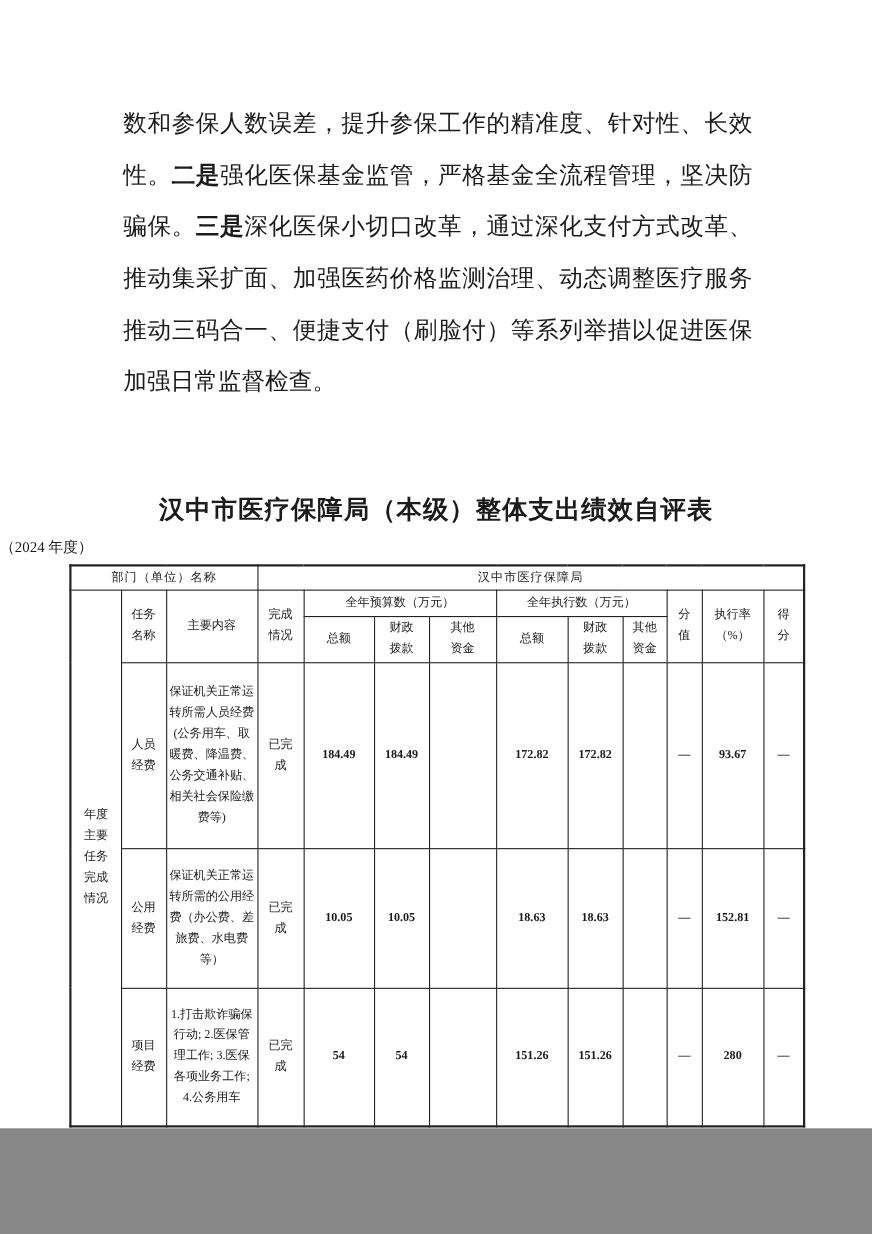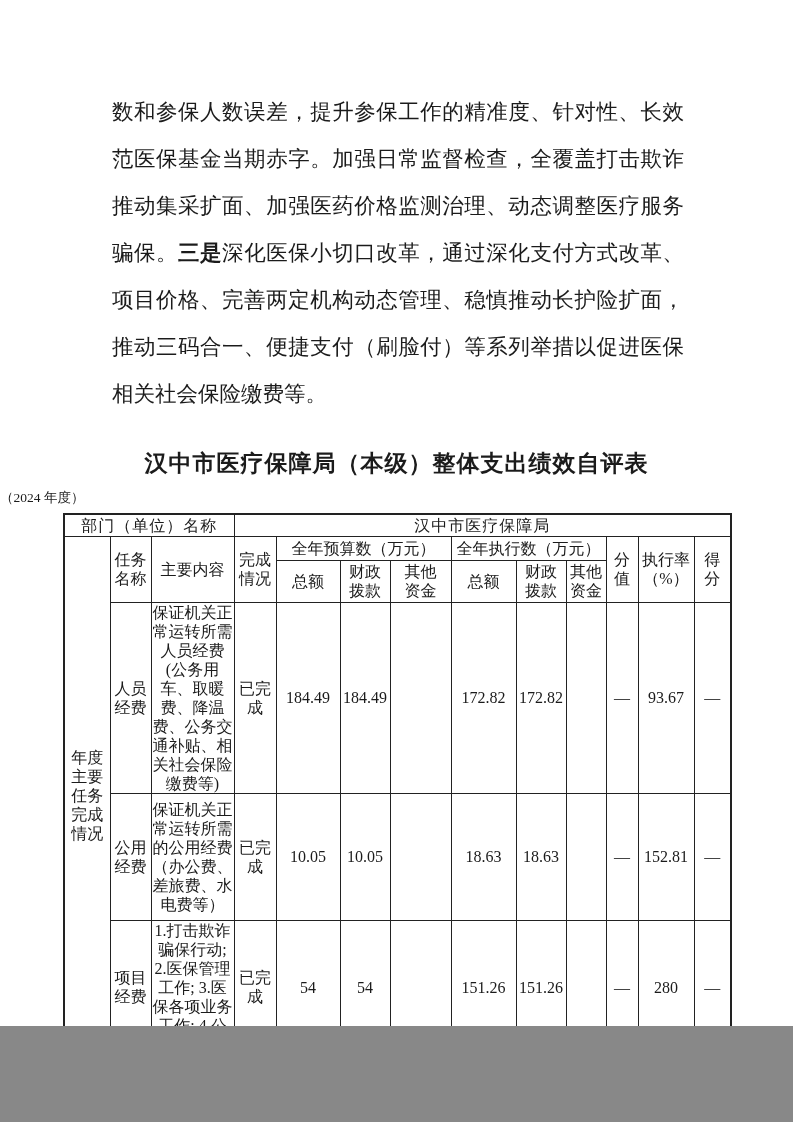--- a/index.html
+++ b/index.html
@@ -55,51 +55,50 @@
     left: 63px; top: 513px;
     width: 667px;
     border-collapse: collapse;
     table-layout: fixed;
     border: 2px solid #222;
   }
   table.perf td {
     border: 1px solid #222;
     text-align: center;
     vertical-align: middle;
-    font-size: 16px;
+    font-size: 11px;
     line-height: 19px;
     padding: 0 1px;
     overflow: hidden;
   }
   tr.r-dept { height: 22px; }
   tr.r-h1   { height: 24px; }
   tr.r-h2   { height: 42px; }
   tr.r-d1   { height: 169px; }
   tr.r-d2   { height: 127px; }
   tr.r-d3   { height: 126px; }
   .pre { white-space: pre-line; }
   .dept-cell { font-size: 12.5px; letter-spacing: 1px; }
   .group-label { line-height: 25px; font-size: 12.5px; }
   .content-cell { line-height: 21px; font-size: 12px; padding: 0 3px; }
   .task-cell, .status-cell { line-height: 21px; }
-  .num { font-size: 12.5px; }
+  .num { font-size: 12.5px; font-weight: bold; }
 </style>
 </head>
 <body>
 
 <div class="page">
 
   <div class="body-text">
     <div class="bt-line"><span>数和参保人数误差，提升参保工作的精准度、针对性、长效</span></div>
-    <div class="bt-line"><span>范医保基金当期赤字。加强日常监督检查，全覆盖打击欺诈</span></div>
+    <div class="bt-line"><span>性。</span><span class="bold">二是</span><span>强化医保基金监管，严格基金全流程管理，坚决防</span></div>
+    <div class="bt-line"><span>骗保。</span><span class="bold">三是</span><span>深化医保小切口改革，通过深化支付方式改革、</span></div>
     <div class="bt-line"><span>推动集采扩面、加强医药价格监测治理、动态调整医疗服务</span></div>
-    <div class="bt-line"><span>骗保。</span><span class="bold">三是</span><span>深化医保小切口改革，通过深化支付方式改革、</span></div>
-    <div class="bt-line"><span>项目价格、完善两定机构动态管理、稳慎推动长护险扩面，</span></div>
     <div class="bt-line"><span>推动三码合一、便捷支付（刷脸付）等系列举措以促进医保</span></div>
-    <div class="bt-line last"><span>相关社会保险缴费等。</span></div>
+    <div class="bt-line last"><span>加强日常监督检查。</span></div>
   </div>
 
   <div class="table-title">汉中市医疗保障局（本级）整体支出绩效自评表</div>
   <div class="table-subtitle">（2024 年度）</div>
 
   <table class="perf">
     <colgroup>
       <col style="width:46px">
         <col style="width:41px">
         <col style="width:83px">

